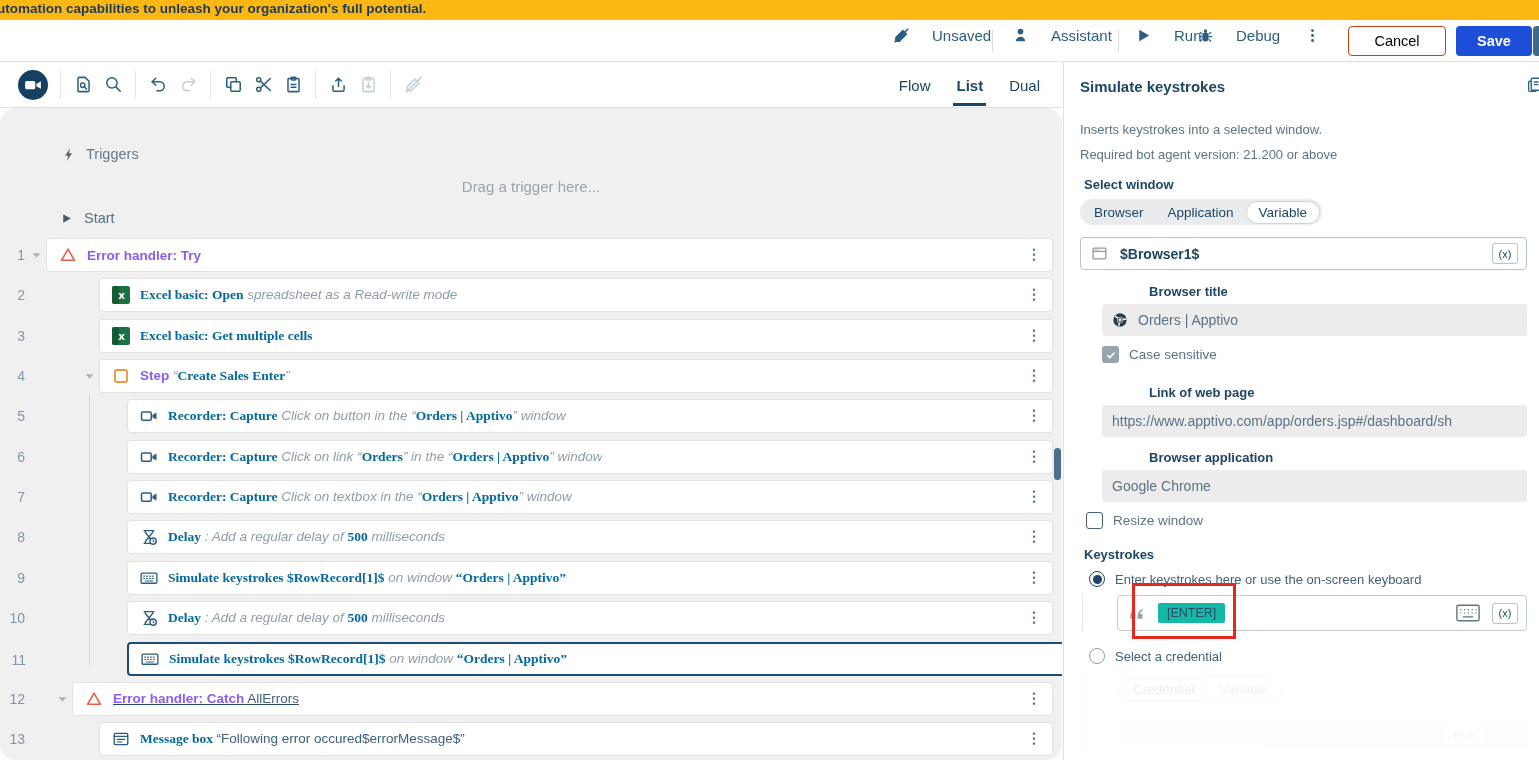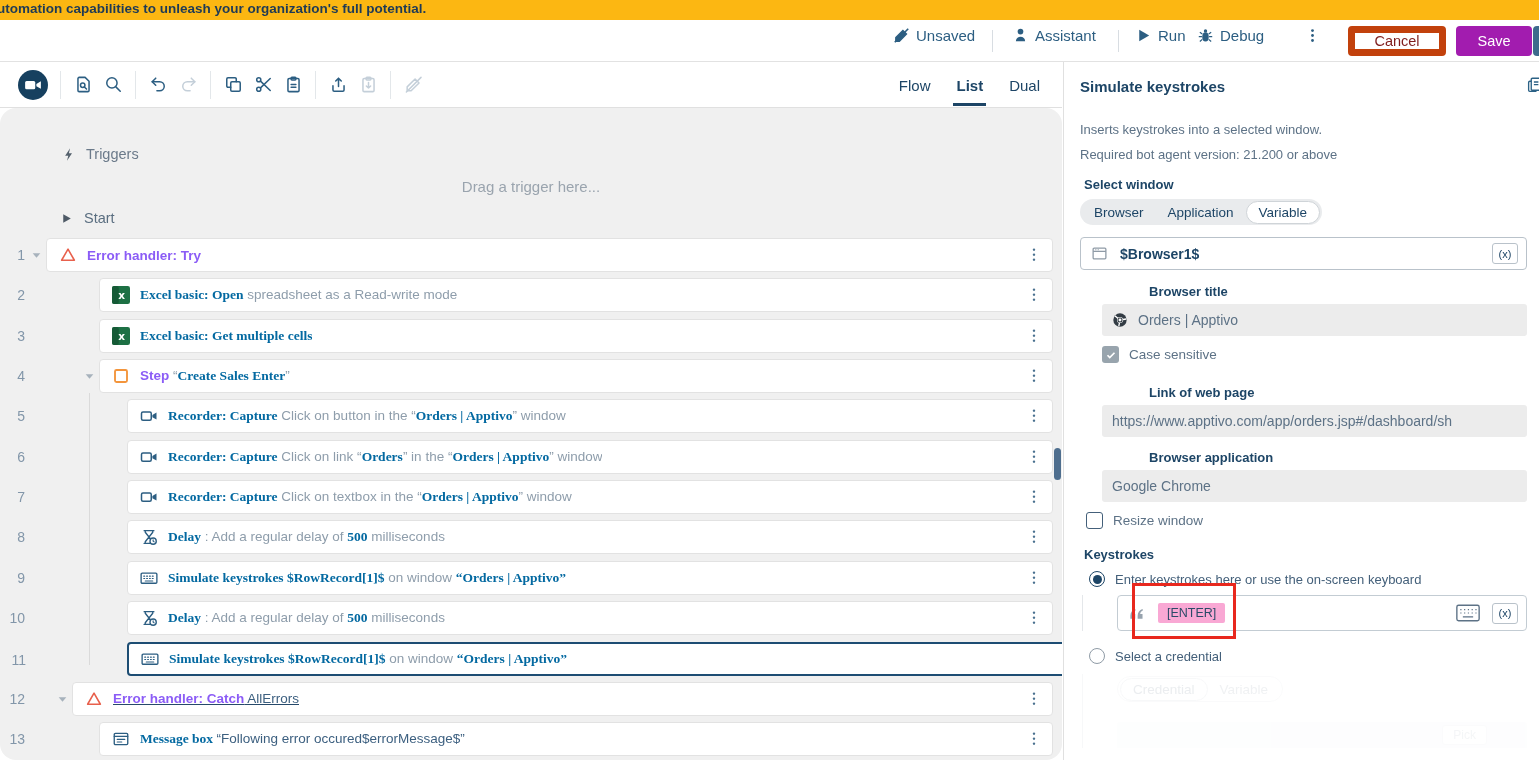--- a/index.html
+++ b/index.html
@@ -5,26 +5,26 @@
   * { box-sizing: border-box; margin: 0; padding: 0; }
   html,body { width:1539px; height:760px; overflow:hidden; }
   body { font-family:"Liberation Sans", sans-serif; background:#fff; position:relative; color:#26496a; }
 
   
   .banner { position:absolute; left:0; top:0; width:1539px; height:20px; background:#fcb712; overflow:hidden; }
   .banner span { position:absolute; left:-3px; top:1px; font-size:13.5px; font-weight:600; color:#1e3a56; white-space:nowrap; }
 
   
   .topbar { position:absolute; left:0; top:20px; width:1539px; height:42px; background:#fff; border-bottom:1px solid #e2e2e2; }
-  .tb-item { position:absolute; top:0; height:31px; display:flex; align-items:center; gap:6px; color:#2c5e82; font-size:15px; cursor:pointer; }
+  .tb-item { position:absolute; top:0; height:31px; display:flex; align-items:center; gap:22px; color:#2c5e82; font-size:15px; cursor:pointer; }
   .tb-item svg { width:17px; height:17px; }
   .tb-sep { position:absolute; top:10px; width:1px; height:22px; background:#d8dde2; }
   .btn { position:absolute; top:6px; height:30px; border-radius:4px; font-size:14.5px; display:flex; align-items:center; justify-content:center; cursor:pointer; }
-  .btn-cancel { left:1348px; width:98px; background:#fff; border:7px solid #c2410c; color:#7f1d1d; }
-  .btn-save { left:1456px; width:76px; background:#a21caf; border:none; color:#fff; font-weight:400; }
+  .btn-cancel { left:1348px; width:98px; background:#fff; border:1px solid #c2410c; color:#000000; }
+  .btn-save { left:1456px; width:76px; background:#1d4ed8; border:none; color:#fff; font-weight:700; }
   .btn-save-split { left:1533px; width:18px; background:#3d6a8c; border:none; color:#fff; font-size:10px; }
 
   
   .toolbar { position:absolute; left:0; top:62px; width:1062px; height:46px; background:#fff; border-bottom:1px solid #e0e0e0; display:flex; align-items:center; padding-left:6px; }
   .tool-group { display:flex; align-items:center; gap:10px; padding:0 12px; border-right:1px solid #e3e7ea; height:28px; }
   .tool-group:last-of-type { border-right:none; }
   .tool-btn { width:20px; height:20px; color:#2c5e82; cursor:pointer; display:flex; align-items:center; justify-content:center; }
   .tool-btn.disabled { color:#c4cfd9; }
   .tool-btn svg { width:19px; height:19px; }
   .tool-btn.record { width:30px; height:30px; background:#16405f; border-radius:50%; color:#fff; }
@@ -49,21 +49,21 @@
   .row.selected { border:2px solid #1d4d73; }
   .row-num { position:absolute; width:22px; text-align:right; color:#8296a9; font-size:14px; top:8px; }
   .row-caret { position:absolute; left:-17px; top:10px; width:13px; height:13px; color:#a7b2bc; cursor:pointer; }
   .row-icon { width:18px; height:18px; margin-right:10px; flex:none; display:flex; align-items:center; justify-content:center; }
   .row-icon svg { width:18px; height:18px; }
   .row-icon.ic-error-handler-icon { color:#e8604c; }
   .row-icon.ic-step-icon { color:#f3953c; }
   .row-icon.ic-recorder-icon, .row-icon.ic-delay-icon, .row-icon.ic-keystrokes-icon, .row-icon.ic-message-box-icon { color:#2c5e82; }
   .row-text { overflow:hidden; text-overflow:ellipsis; }
   .sg-b { font-weight:700; color:#0369a1;font-family:Liberation Serif, serif; }
-  .sg-g { color:#8e9dab; }
+  .sg-g { color:#8e9dab;font-style:italic; }
   .sg-o { color:#8b5cf6; font-weight:700; }
   .sg-n { color:#3d6080; }
   .row-actions { margin-left:auto; display:flex; align-items:center; gap:10px; }
   .row-kebab { width:16px; height:18px; color:#49708f; cursor:pointer; }
   .row-kebab svg { width:16px; height:18px; }
   .row-pencil { width:17px; height:17px; color:#1d4566; cursor:pointer; }
   .row-pencil svg { width:17px; height:17px; }
 
   
   .panel { position:absolute; left:1063px; top:62px; width:476px; height:698px; background:#fff; border-left:1px solid #e0e0e0; padding:14px 12px 0 16px; overflow:hidden; }
@@ -87,21 +87,21 @@
   .cb.checked svg { width:12px; height:12px; }
   .cb.empty { background:#fff; border:1.5px solid #44607a; }
   .hint { font-size:13px; color:#9aa7b3; margin:-16px 0 10px 27px; }
   .radio-row { display:flex; align-items:center; gap:10px; font-size:13px; color:#44607a; margin-bottom:8px; }
   .radio { width:16px; height:16px; border-radius:50%; border:1.5px solid #1d4566; flex:none; display:flex; align-items:center; justify-content:center; }
   .radio.on::after { content:""; width:9px; height:9px; border-radius:50%; background:#1d4566; }
   .radio.off { border-color:#8f9ba6; }
   .guided { margin-left:2px; border-left:1px solid #e4e7ea; padding-left:34px; }
   .ks-field { position:relative; height:36px; border:1px solid #c3ccd3; border-radius:4px; display:flex; align-items:center; padding:0 8px; margin-bottom:17px; background:#fff; }
   .quote-icon { width:20px; height:18px; color:#97a3ae; flex:none; }
-  .token { margin-left:12px; background:#f9a8d4; color:#2b4a68; font-size:12.5px; padding:3px 9px; border-radius:2px; }
+  .token { margin-left:12px; background:#14b8a6; color:#2b4a68; font-size:12.5px; padding:3px 9px; border-radius:2px; }
   .kb-icon { margin-left:auto; width:24px; height:18px; color:#5d7286; cursor:pointer; flex:none; }
   .kb-icon + .xbtn { margin-left:12px; }
   .red-annotation { position:absolute; left:14px; top:-13px; width:104px; height:56px; border:3px solid #e8281e; z-index:4; pointer-events:none; }
   .cred-block { opacity:.28; }
   .pills.ghost { background:transparent; border:1px solid #eef0f2; }
   .pill.ghost-active { background:#fff; border:1px solid #e4e7ea; color:#b9c2ca; }
   .pill.ghost { color:#c9cfd5; }
   .faded-field { height:26px; background:#f4f5f6; border-radius:3px 3px 0 0; margin-top:8px; display:flex; align-items:center; justify-content:flex-end; padding-right:40px; opacity:.55; }
   .pick-btn { font-size:12px; color:#b9c2ca; border:1px solid #e4e7ea; border-radius:3px; padding:2px 10px; background:#fff; }
 </style>

